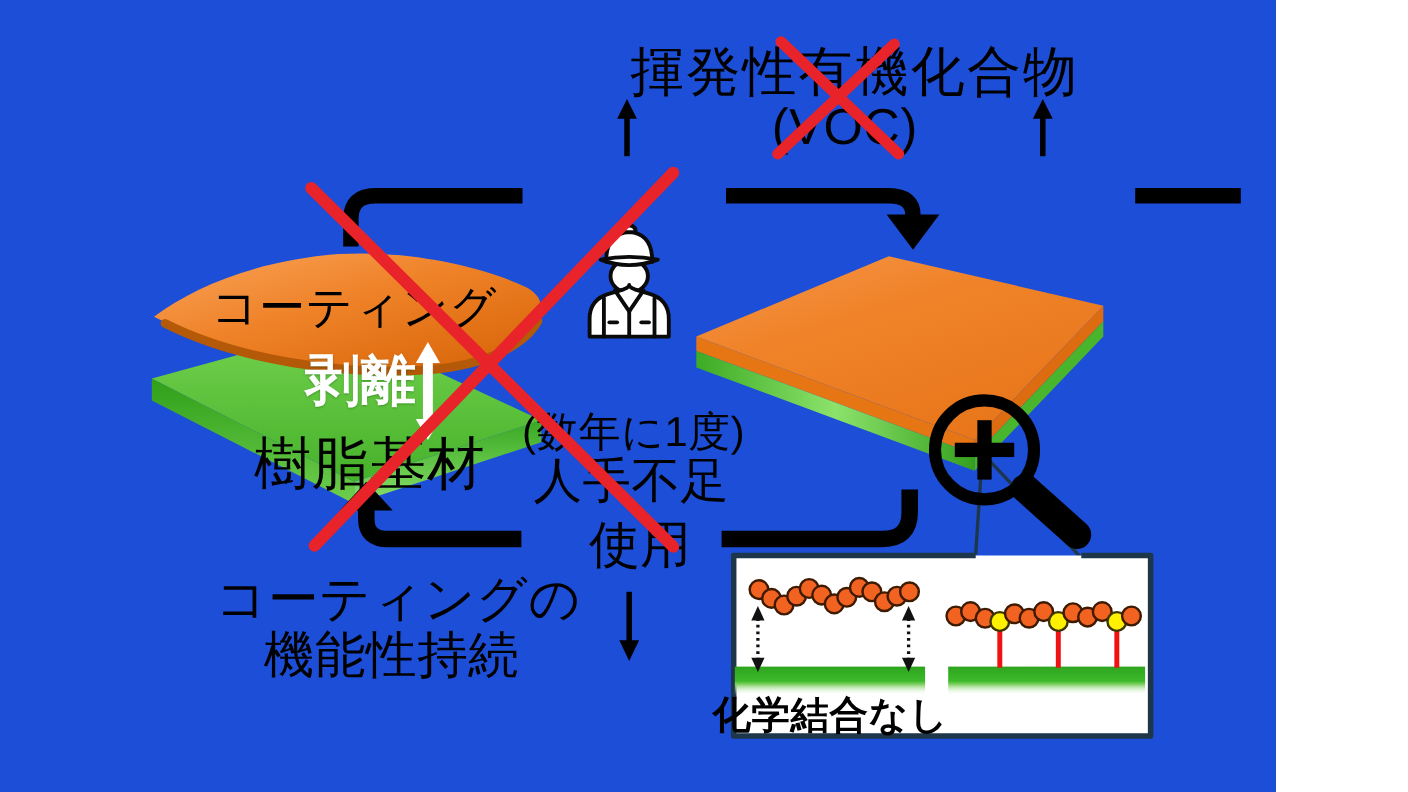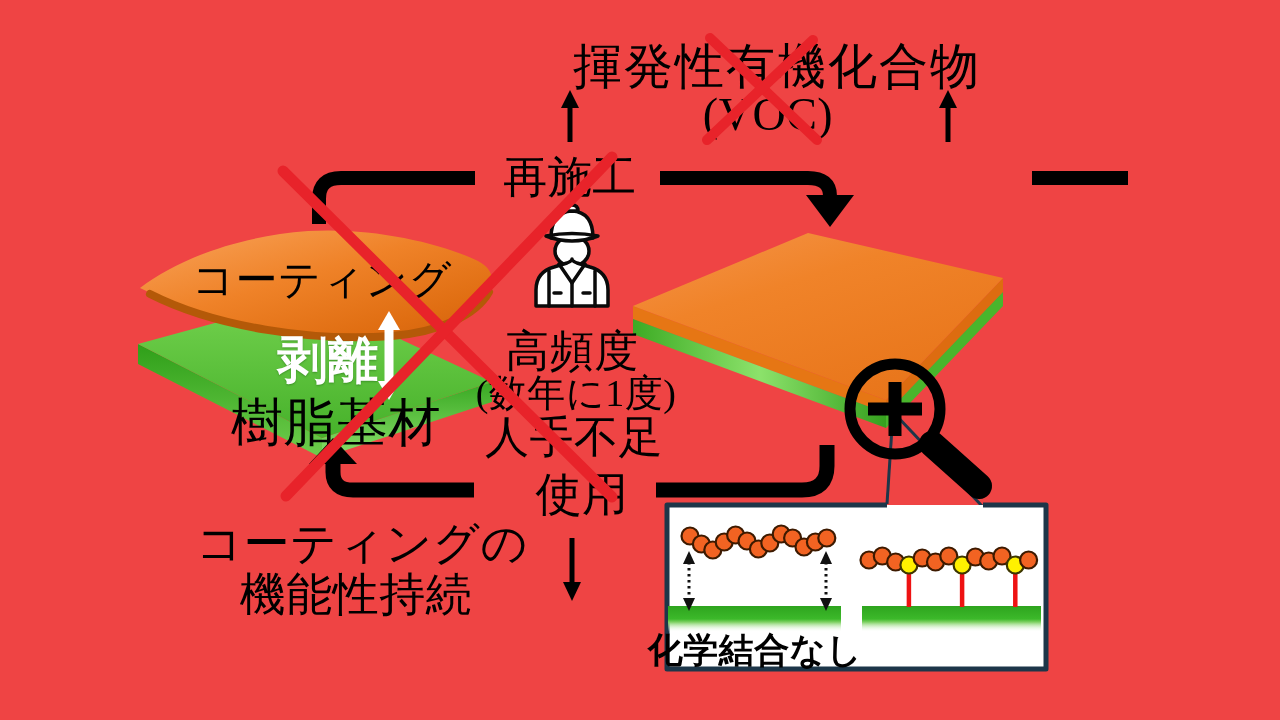--- a/index.html
+++ b/index.html
@@ -1,18 +1,18 @@
 <!DOCTYPE html>
 <html><head>
 <meta charset="utf-8">
 <style>
   html,body{margin:0;padding:0;background:#ffffff;}
   #stage{
-    position:relative;width:1280px;height:720px;overflow:hidden;background:#ef4444;
-    font-family:Liberation Serif, serif;color:#000;
+    position:relative;width:1160px;height:720px;overflow:hidden;background:#1d4ed8;
+    font-family:Liberation Sans, sans-serif;color:#000;
   }
   #stage svg{position:absolute;left:0;top:0;}
   .lbl{
     position:absolute;transform:translateX(-50%);white-space:nowrap;
     line-height:1.02;font-weight:500;letter-spacing:0.5px;color:#000;
   }
   .lbl.bold{font-weight:700;}
   .lbl.white{
     color:#ffffff;font-weight:700;
     text-shadow:0 1px 2px rgba(0,60,0,0.35);
@@ -181,27 +181,25 @@
       <circle cx="895" cy="409" r="45" fill="none" stroke="#000" stroke-width="11"></circle>
       <g fill="#000">
         <rect x="868" y="402.5" width="54" height="13"></rect>
         <rect x="888.5" y="382" width="13" height="54"></rect>
       </g>
     </g>
   </svg>
 
   <div class="lbl" style="left:777px;top:42px;font-size:49px;letter-spacing:2px;">揮発性有機化合物</div>
   <div class="lbl" style="left:768px;top:92px;font-size:46px;">(VOC)</div>
-  <div class="lbl" style="left:570px;top:156px;font-size:44px;">再施工</div>
 
   <div class="lbl" style="left:322px;top:259px;font-size:42px;">コーティング</div>
-  <div class="lbl white" style="left:328px;top:335px;font-size:50px;">剥離</div>
+  <div class="lbl white" style="left:328px;top:321px;font-size:50px;">剥離</div>
   <div class="lbl" style="left:336px;top:396px;font-size:52px;">樹脂基材</div>
 
-  <div class="lbl" style="left:572px;top:330px;font-size:44px;">高頻度</div>
   <div class="lbl" style="left:576px;top:374px;font-size:38px;">(数年に1度)</div>
   <div class="lbl" style="left:574px;top:416px;font-size:44px;">人手不足</div>
   <div class="lbl" style="left:582px;top:472px;font-size:46px;">使用</div>
 
   <div class="lbl" style="left:356px;top:572px;font-size:46px;">機能性持続</div>
   <div class="lbl" style="left:362px;top:521px;font-size:46px;">コーティングの</div>
 
   <div class="lbl bold" style="left:755px;top:633px;font-size:35px;">化学結合なし</div>
 
   <svg id="overlay" width="1280" height="720" viewBox="0 0 1280 720">

